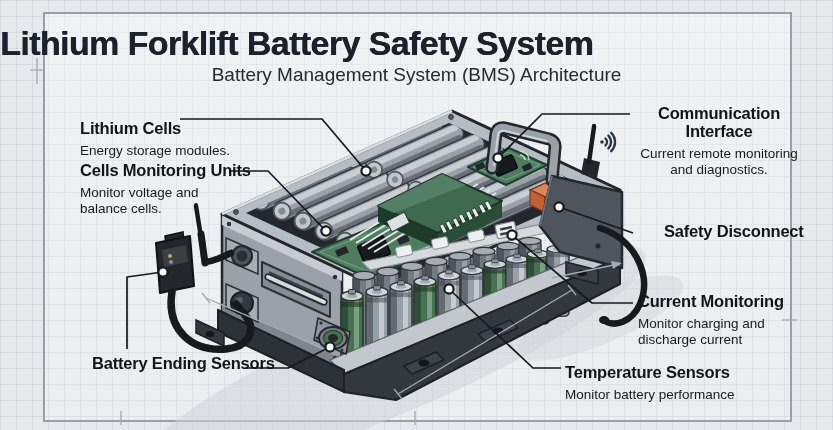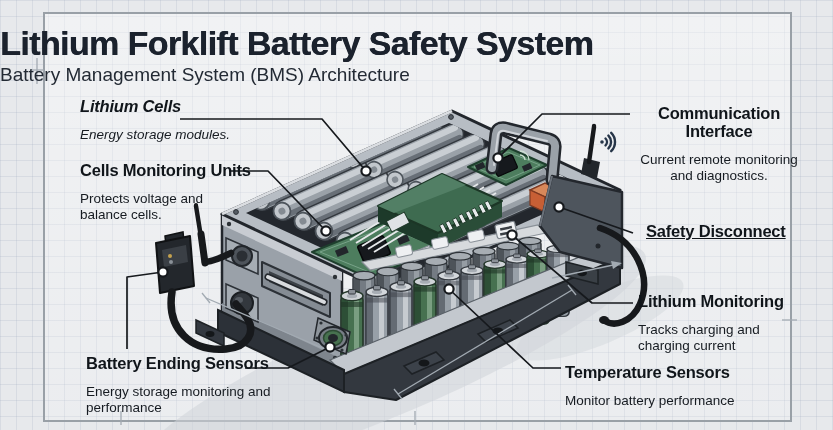--- a/index.html
+++ b/index.html
@@ -16,27 +16,27 @@
     position:absolute;left:43px;top:12px;width:745px;height:406px;
     border:2px solid #99a0a7;
     background:linear-gradient(rgba(255,255,255,.42), rgba(255,255,255,.18));
   }
   .title{
     position:absolute;left:0;right:0;top:24px;text-align:left;
     font-size:34px;font-weight:800;letter-spacing:-.6px;color:#1b222d;
     text-shadow:.4px 0 #1b222d;
   }
   .subtitle{
-    position:absolute;left:0;right:0;top:64px;text-align:left;
+    position:absolute;left:0;right:0;top:64px;text-align:center;
     font-size:19px;font-weight:500;color:#232a34;
   }
   .callout{position:absolute;color:#10151a;}
   .co-title{font-size:16.5px;font-weight:700;line-height:1.1;letter-spacing:-.2px;white-space:nowrap;}
   .co-comm .co-title{white-space:normal;}
-  .co-desc{font-size:13.5px;font-weight:400;line-height:1.18;color:#161b21;margin-top:12px;}
+  .co-desc{font-size:13.5px;font-weight:400;line-height:1.18;color:#161b21;margin-top:6px;}
   svg{position:absolute;left:0;top:0;}
 </style>
 </head>
 <body>
 
 <div class="stage">
   <div class="frame"></div>
 
   <svg width="833" height="430" viewBox="0 0 833 430">
     <defs>
@@ -329,46 +329,45 @@
       <circle cx="512" cy="235" r="4.6"></circle>
         <circle cx="449" cy="289" r="4.6"></circle>
       <circle cx="163" cy="272" r="4.6"></circle>
         <circle cx="330" cy="347" r="4.6"></circle>
     </g>
   </svg>
 
   <div class="title">Lithium Forklift Battery Safety System</div>
   <div class="subtitle">Battery Management System (BMS) Architecture</div>
 
-  <div class="callout" style="left:80px;top:97px;width:170px;font-style:italic;">
+  <div class="callout" style="left:80px;top:119px;width:170px;">
     <div class="co-title">Lithium Cells</div>
     <div class="co-desc">Energy storage modules.</div>
   </div>
 
   <div class="callout" style="left:80px;top:161px;width:145px;">
     <div class="co-title">Cells Monitoring Units</div>
-    <div class="co-desc">Protects voltage and balance cells.</div>
-  </div>
-
-  <div class="callout" style="left:86px;top:354px;width:200px;">
+    <div class="co-desc">Monitor voltage and balance cells.</div>
+  </div>
+
+  <div class="callout" style="left:92px;top:354px;width:200px;">
     <div class="co-title">Battery Ending Sensors</div>
-    <div class="co-desc">Energy storage monitoring and performance</div>
   </div>
 
   <div class="callout co-comm" style="left:639px;top:104px;width:160px;text-align:center;">
     <div class="co-title">Communication Interface</div>
     <div class="co-desc">Current remote monitoring and diagnostics.</div>
   </div>
 
-  <div class="callout" style="left:646px;top:222px;width:120px;text-decoration:underline;">
+  <div class="callout" style="left:664px;top:222px;width:120px;">
     <div class="co-title">Safety Disconnect</div>
   </div>
 
   <div class="callout" style="left:638px;top:292px;width:130px;">
-    <div class="co-title">Lithium Monitoring</div>
-    <div class="co-desc">Tracks charging and charging current</div>
+    <div class="co-title">Current Monitoring</div>
+    <div class="co-desc">Monitor charging and discharge current</div>
   </div>
 
   <div class="callout" style="left:565px;top:363px;width:220px;">
     <div class="co-title">Temperature Sensors</div>
     <div class="co-desc">Monitor battery performance</div>
   </div>
 </div>
 
 </body></html>

